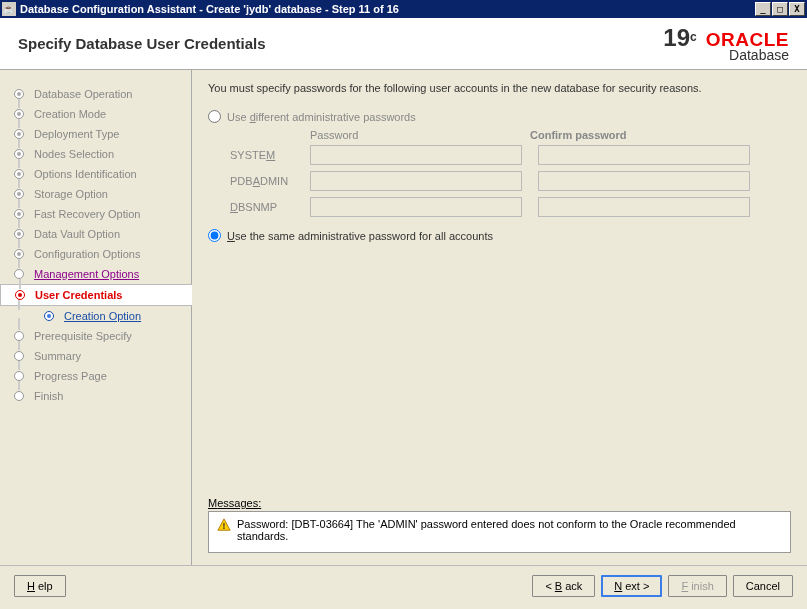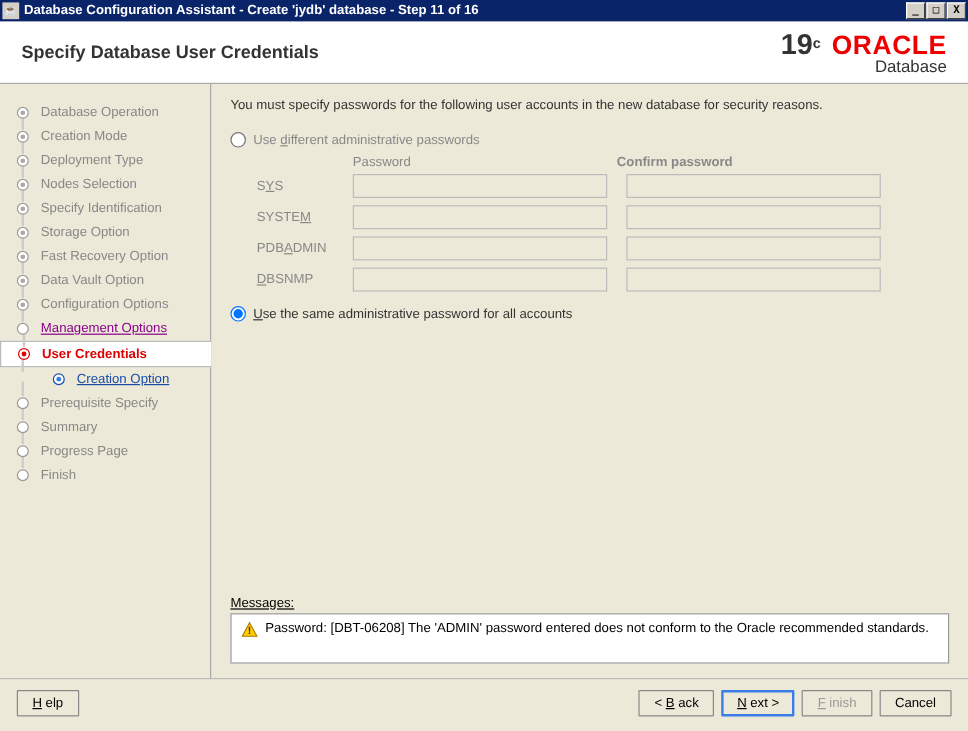--- a/index.html
+++ b/index.html
@@ -7,24 +7,24 @@
 .titlebar { background: #0a246a; color: #fff; height: 18px; display: flex; align-items: center; padding: 0 2px; font-family: "MS Sans Serif", sans-serif; font-size: 11px; font-weight: bold; }
 .titlebar .icon { width: 14px; height: 14px; background: #d4d0c8; margin-right: 4px; display: inline-flex; align-items: center; justify-content: center; color: #333; font-size: 9px; }
 .titlebar .title { flex: 1; white-space: pre; }
 .winbtns { display: flex; gap: 1px; }
 .winbtn { width: 16px; height: 14px; background: #d4d0c8; border: 1px solid #fff; border-right-color: #404040; border-bottom-color: #404040; display: flex; align-items: center; justify-content: center; font-family: monospace; font-size: 9px; font-weight: bold; color: #000; cursor: pointer; }
 .header { background: #fff; height: 52px; display: flex; align-items: center; justify-content: space-between; padding: 0 18px; border-bottom: 1px solid #aaa; }
 .header h1 { font-size: 15px; font-weight: bold; color: #333; }
 .logo { text-align: right; line-height: 1; }
 .logo .ver { font-size: 24px; font-weight: bold; color: #333; display: inline; }
 .logo .c { font-size: 12px; vertical-align: super; font-weight: bold; color: #333; }
-.logo .brand { font-size: 22px; font-weight: bold; color: #e00; letter-spacing: 0.5px; display: inline; margin-left: 6px; }
+.logo .brand { font-size: 19px; font-weight: bold; color: #e00; letter-spacing: 0.5px; display: inline; margin-left: 6px; }
 .logo .sub { font-size: 14px; color: #333; display: block; margin-top: -2px; }
 .body { display: flex; height: 495px; }
-.sidebar { width: 176px; border-right: 1px solid #aaa; padding: 14px 0; background: #ece9d8; }
+.sidebar { width: 192px; border-right: 1px solid #aaa; padding: 14px 0; background: #ece9d8; }
 .step { display: flex; align-items: center; padding: 4px 8px 4px 14px; font-size: 11px; color: #888; cursor: pointer; position: relative; }
 .step .dot { width: 10px; height: 10px; border: 1px solid #999; border-radius: 50%; background: #fff; margin-right: 10px; position: relative; z-index: 1; }
 .step.done .dot::after { content: ""; position: absolute; width: 4px; height: 4px; background: #aaa; border-radius: 50%; top: 2px; left: 2px; }
 .step::before { content: ""; position: absolute; left: 18px; top: -8px; width: 2px; height: 12px; background: #ccc; }
 .step:first-child::before { display: none; }
 .step.link { color: #8b008b; text-decoration: underline; }
 .step.current { background: #fff; color: #d00; font-weight: bold; border: 1px solid #bbb; border-right: none; margin-right: -1px; }
 .step.current .dot { border-color: #d00; }
 .step.current .dot::after { content: ""; position: absolute; width: 4px; height: 4px; background: #d00; border-radius: 50%; top: 2px; left: 2px; }
 .step.next { color: #1a4da8; text-decoration: underline; padding-left: 44px; }
@@ -97,21 +97,21 @@
       <div class="step done">
         <span class="dot"></span>
         <span>Deployment Type</span>
       </div>
       <div class="step done">
         <span class="dot"></span>
         <span>Nodes Selection</span>
       </div>
       <div class="step done">
         <span class="dot"></span>
-        <span>Specify Identification</span>
+        <span>Options Identification</span>
       </div>
       <div class="step done">
         <span class="dot"></span>
         <span>Storage Option</span>
       </div>
       <div class="step done">
         <span class="dot"></span>
         <span>Fast Recovery Option</span>
       </div>
       <div class="step done">
@@ -160,25 +160,20 @@
       <span>Use <span class="u">d</span>ifferent administrative passwords</span>
     </label>
 
     <div class="grid">
       <div class="gridhdr">
         <div class="c1"></div>
         <div class="c2">Password</div>
         <div class="c3">Confirm password</div>
       </div>
       <div id="gridrows">
-          <div class="gridrow">
-            <div class="lbl">S<span class="u">Y</span>S</div>
-            <input type="password" disabled="" style="">
-            <input type="password" disabled="" style="">
-          </div>
           <div class="gridrow">
             <div class="lbl">SYSTE<span class="u">M</span></div>
             <input type="password" disabled="" style="">
             <input type="password" disabled="" style="">
           </div>
           <div class="gridrow">
             <div class="lbl">PDB<span class="u">A</span>DMIN</div>
             <input type="password" disabled="" style="">
             <input type="password" disabled="" style="">
           </div>
@@ -198,21 +193,21 @@
 
     <div class="spacer"></div>
 
     <div class="msgs">
       <div class="lbl">M<span style="text-decoration:none">essages:</span></div>
       <div class="msgbox">
         <svg class="warn-icon" viewBox="0 0 16 16">
           <polygon points="8,1 15,14 1,14" fill="#ffcc00" stroke="#aa7700" stroke-width="1"></polygon>
           <text x="8" y="12" text-anchor="middle" font-size="10" font-weight="bold" fill="#333">!</text>
         </svg>
-        <span>Password: [DBT-06208] The 'ADMIN' password entered does not conform to the Oracle recommended standards.</span>
+        <span>Password: [DBT-03664] The 'ADMIN' password entered does not conform to the Oracle recommended standards.</span>
       </div>
     </div>
   </div>
 </div>
 
 <div class="footer">
   <button class="btn"><span class="u">H</span>elp</button>
   <div class="gap"></div>
   <button class="btn">&lt; <span class="u">B</span>ack</button>
   <button class="btn primary"><span class="u">N</span>ext &gt;</button>

